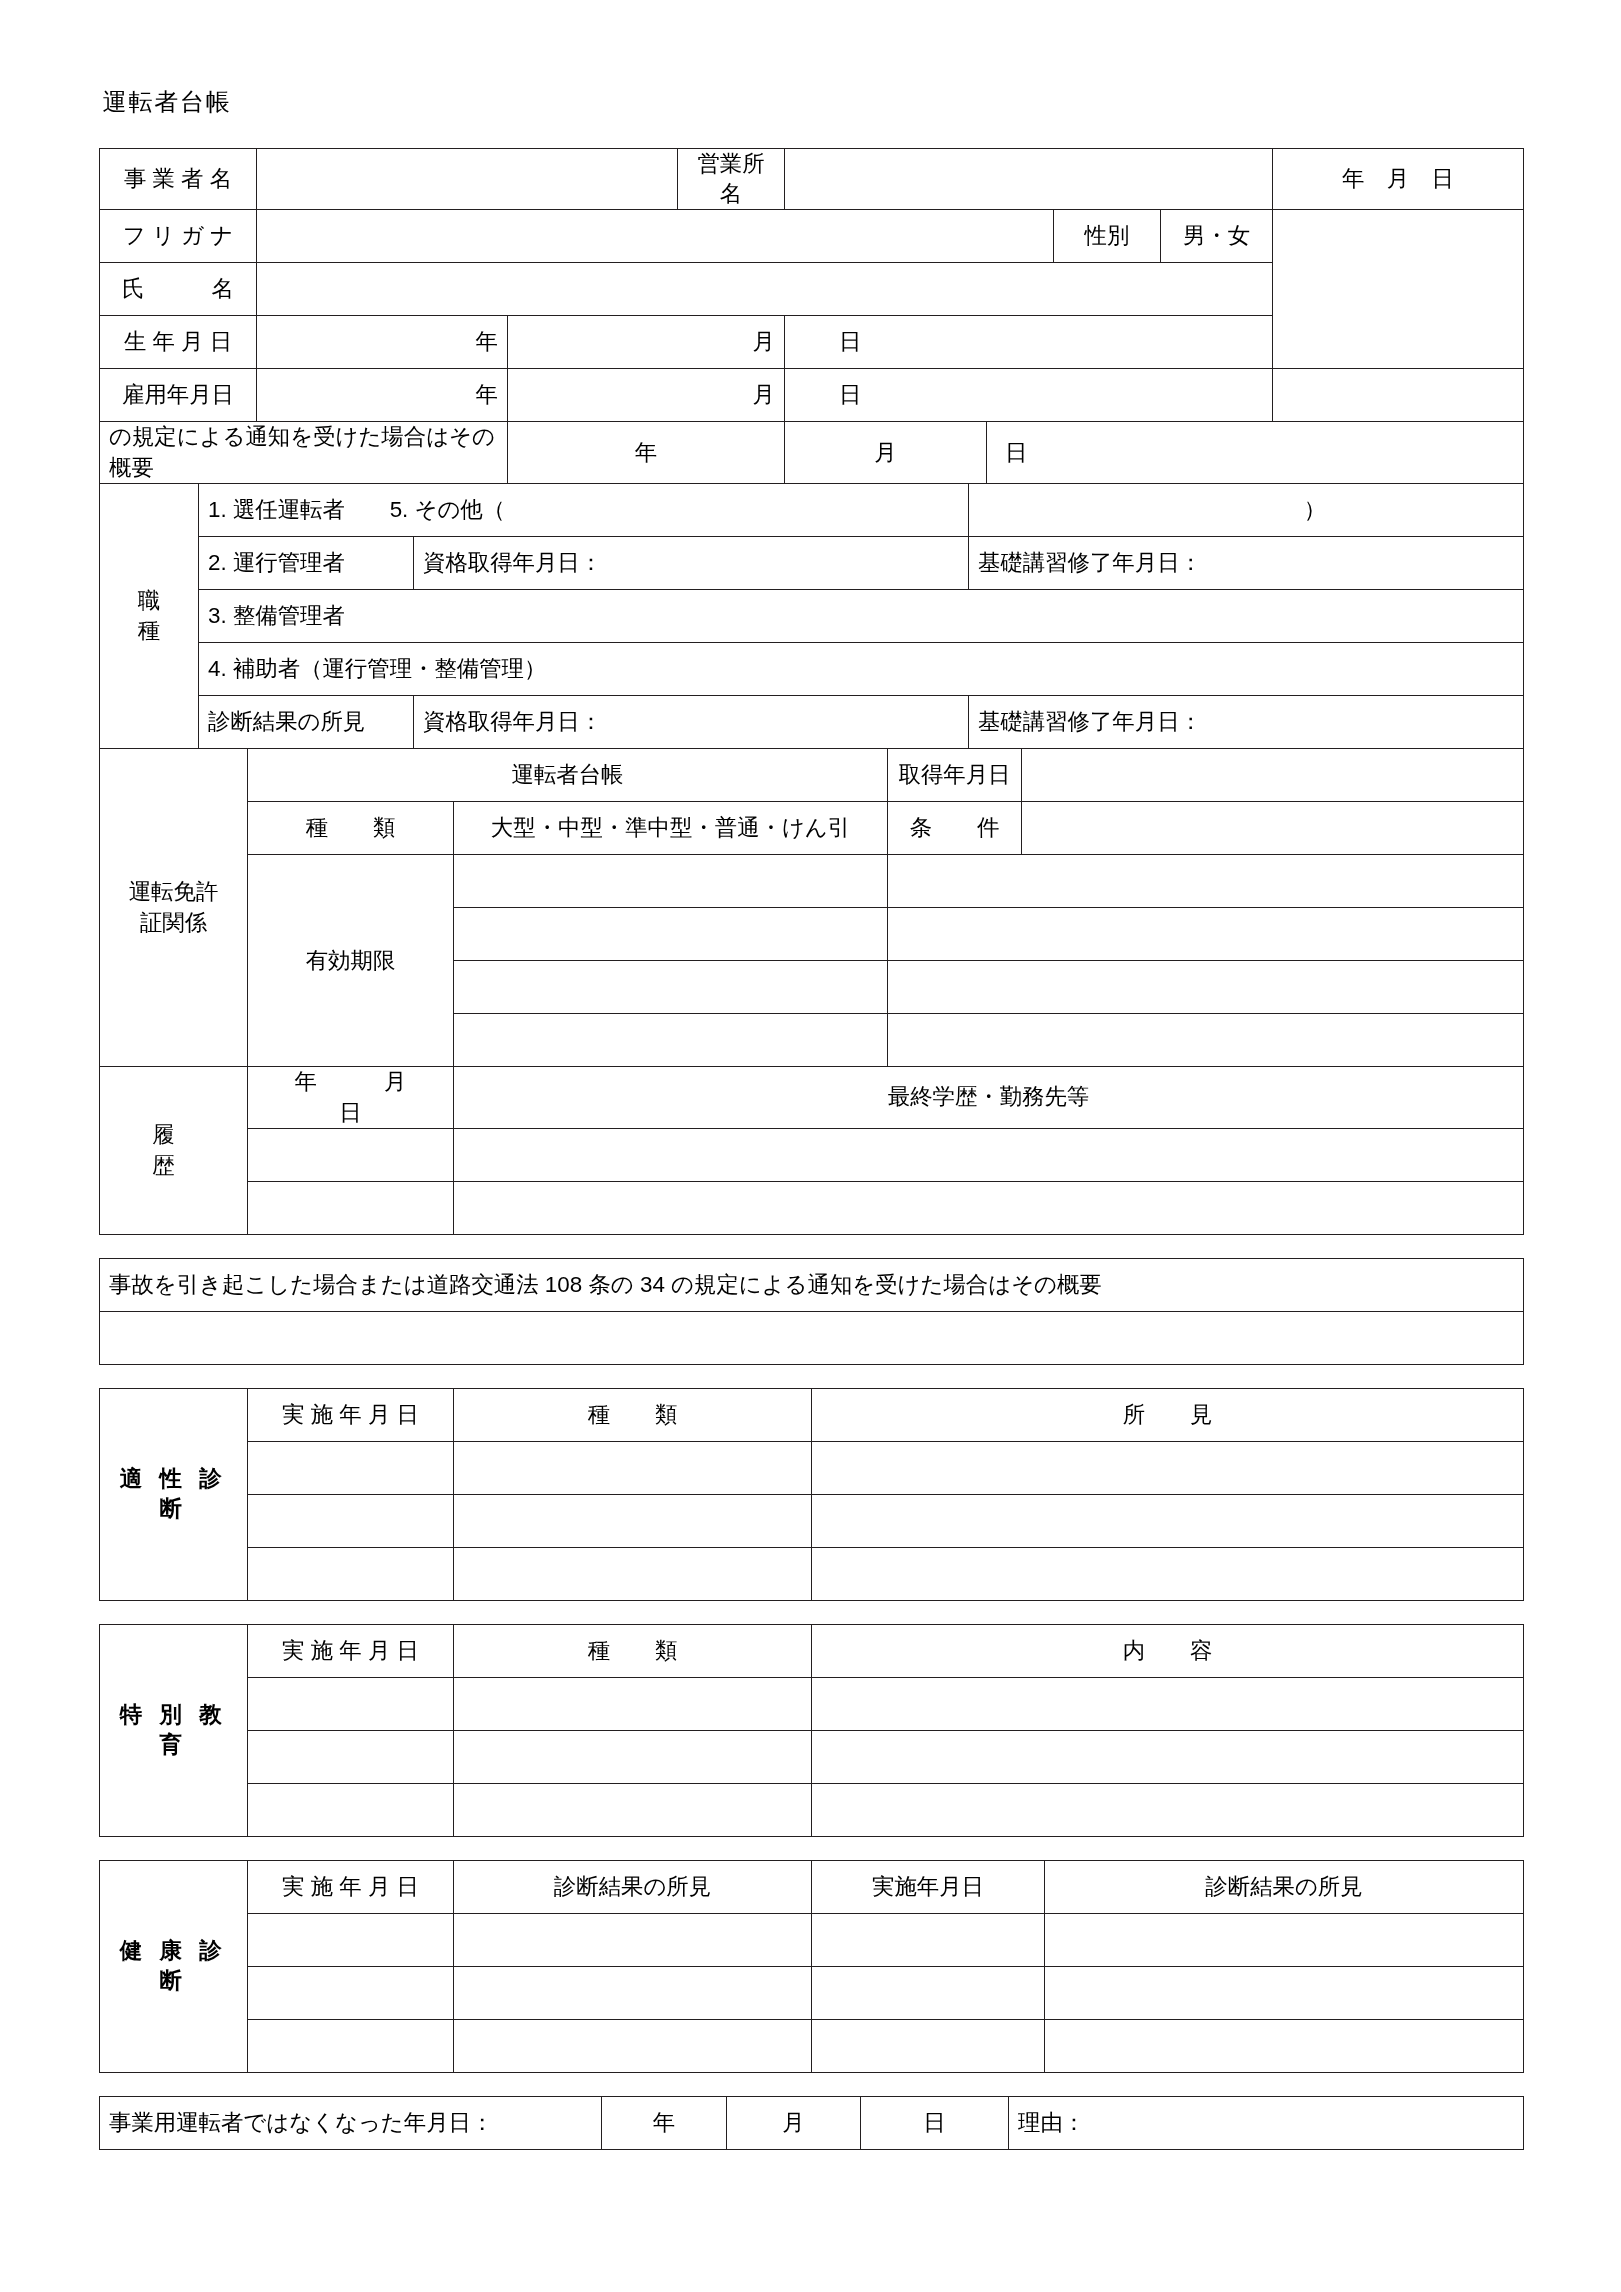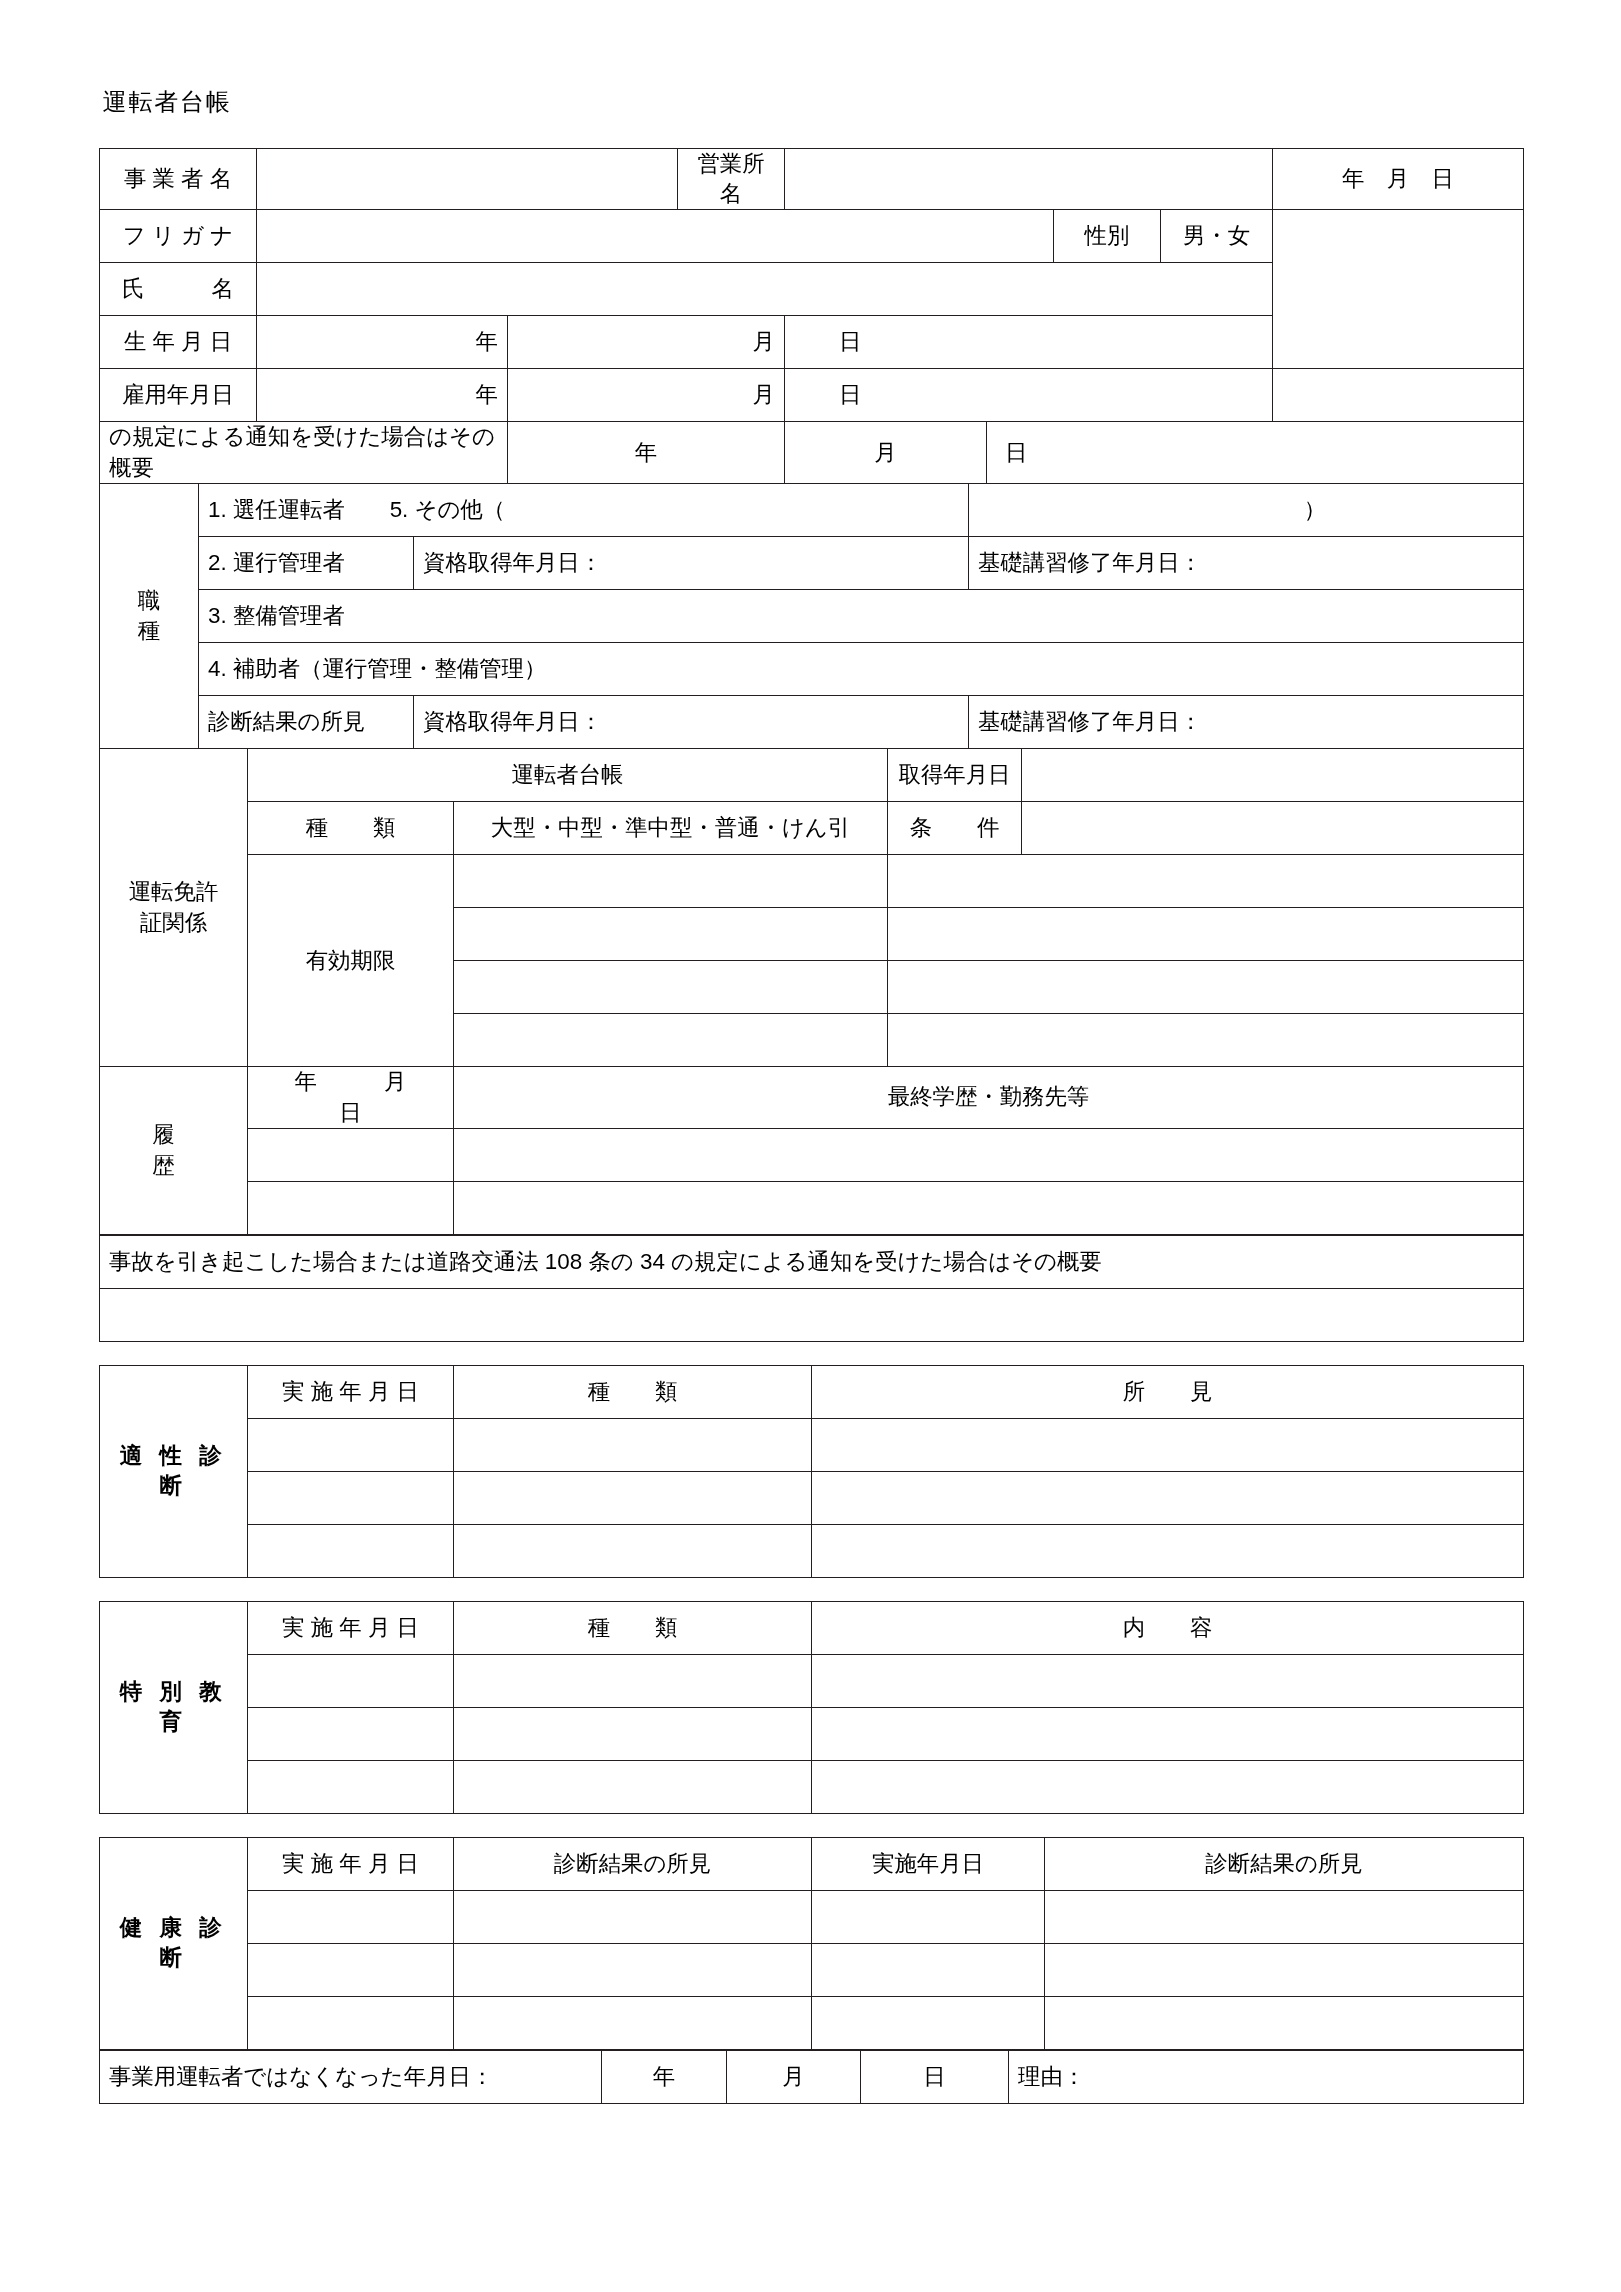--- a/index.html
+++ b/index.html
@@ -207,21 +207,21 @@
       <td></td>
       <td></td>
     </tr>
     <tr>
       <td></td>
       <td></td>
     </tr>
   </tbody>
     </table>
 
-  <table class="form" style="">
+  <table class="form" style="margin-top:23px">
     <colgroup>
         <col style="width:1424px">
       </colgroup>
     <tbody>
         <tr>
       <td class="l">事故を引き起こした場合または道路交通法 108 条の 34 の規定による通知を受けた場合はその概要</td>
     </tr>
     <tr>
       <td></td>
     </tr>
@@ -322,21 +322,21 @@
     </tr>
     <tr>
       <td></td>
       <td></td>
       <td></td>
       <td></td>
     </tr>
   </tbody>
     </table>
 
-  <table class="form" style="">
+  <table class="form" style="margin-top:23px">
     <colgroup>
       <col style="width:502px">
       <col style="width:125px">
       <col style="width:134px">
       <col style="width:148px">
       <col style="width:515px">
     </colgroup>
     <tbody>
         <tr>
       <td class="l">事業用運転者ではなくなった年月日：</td>

